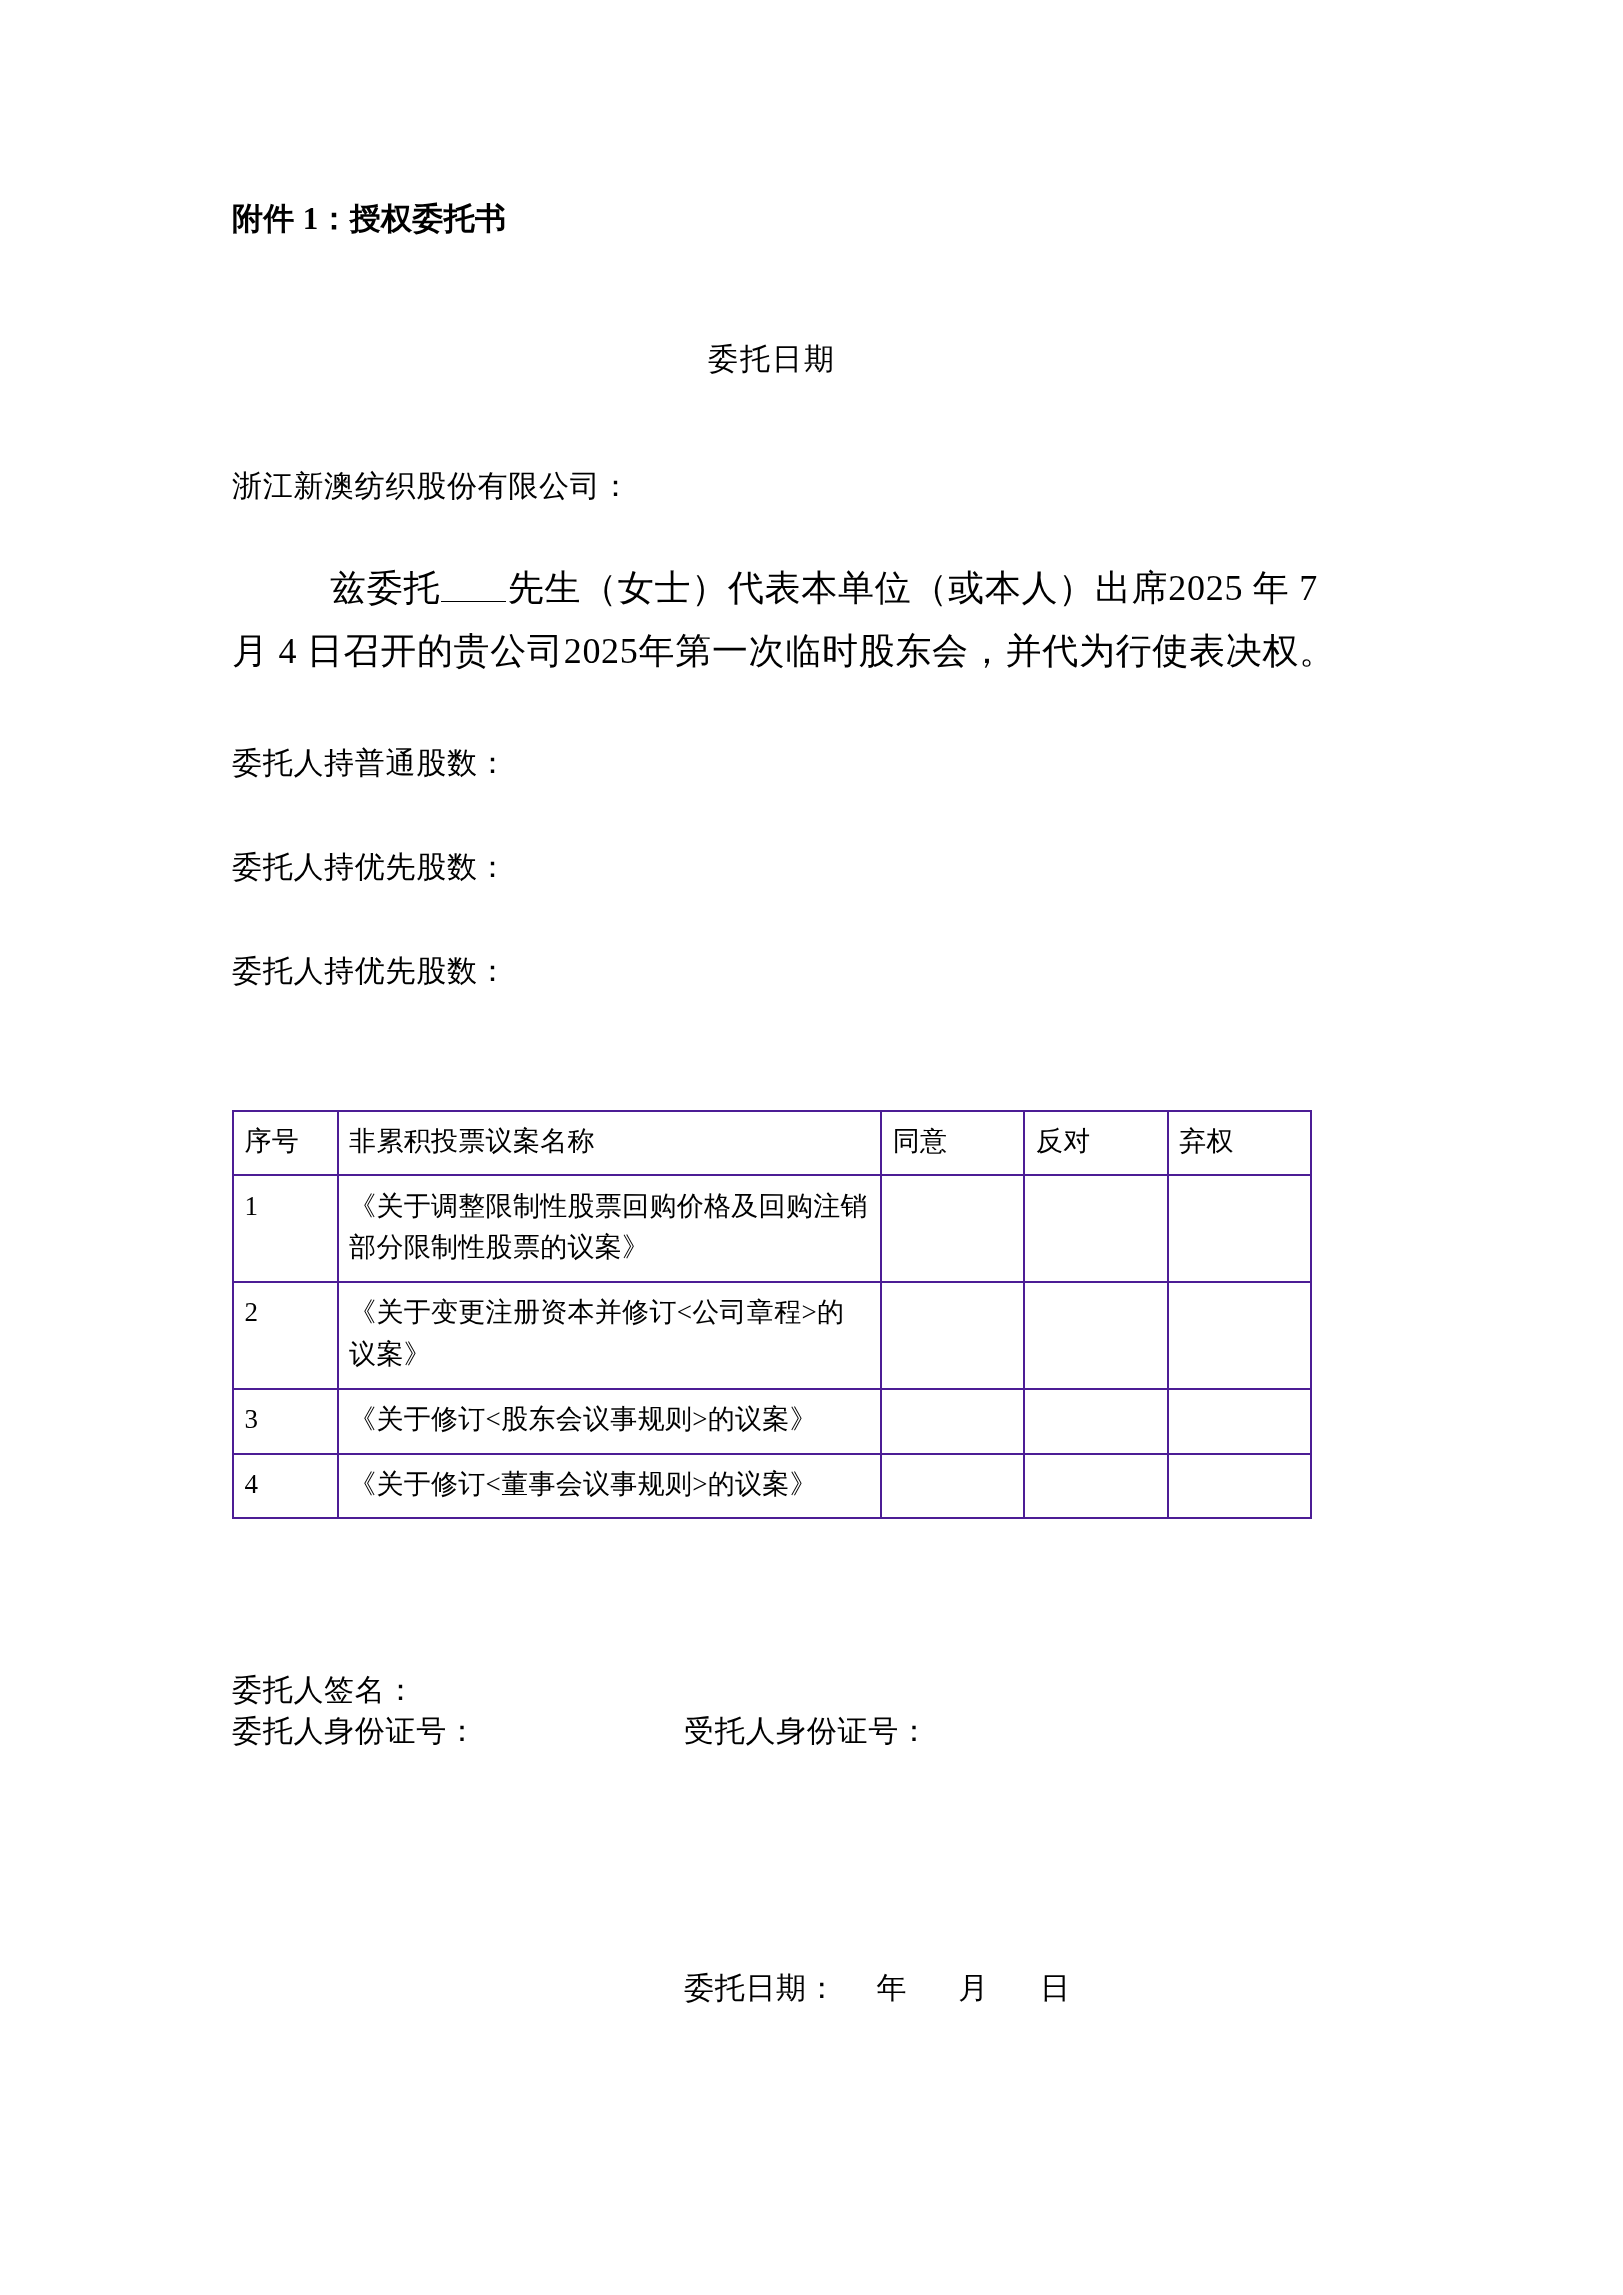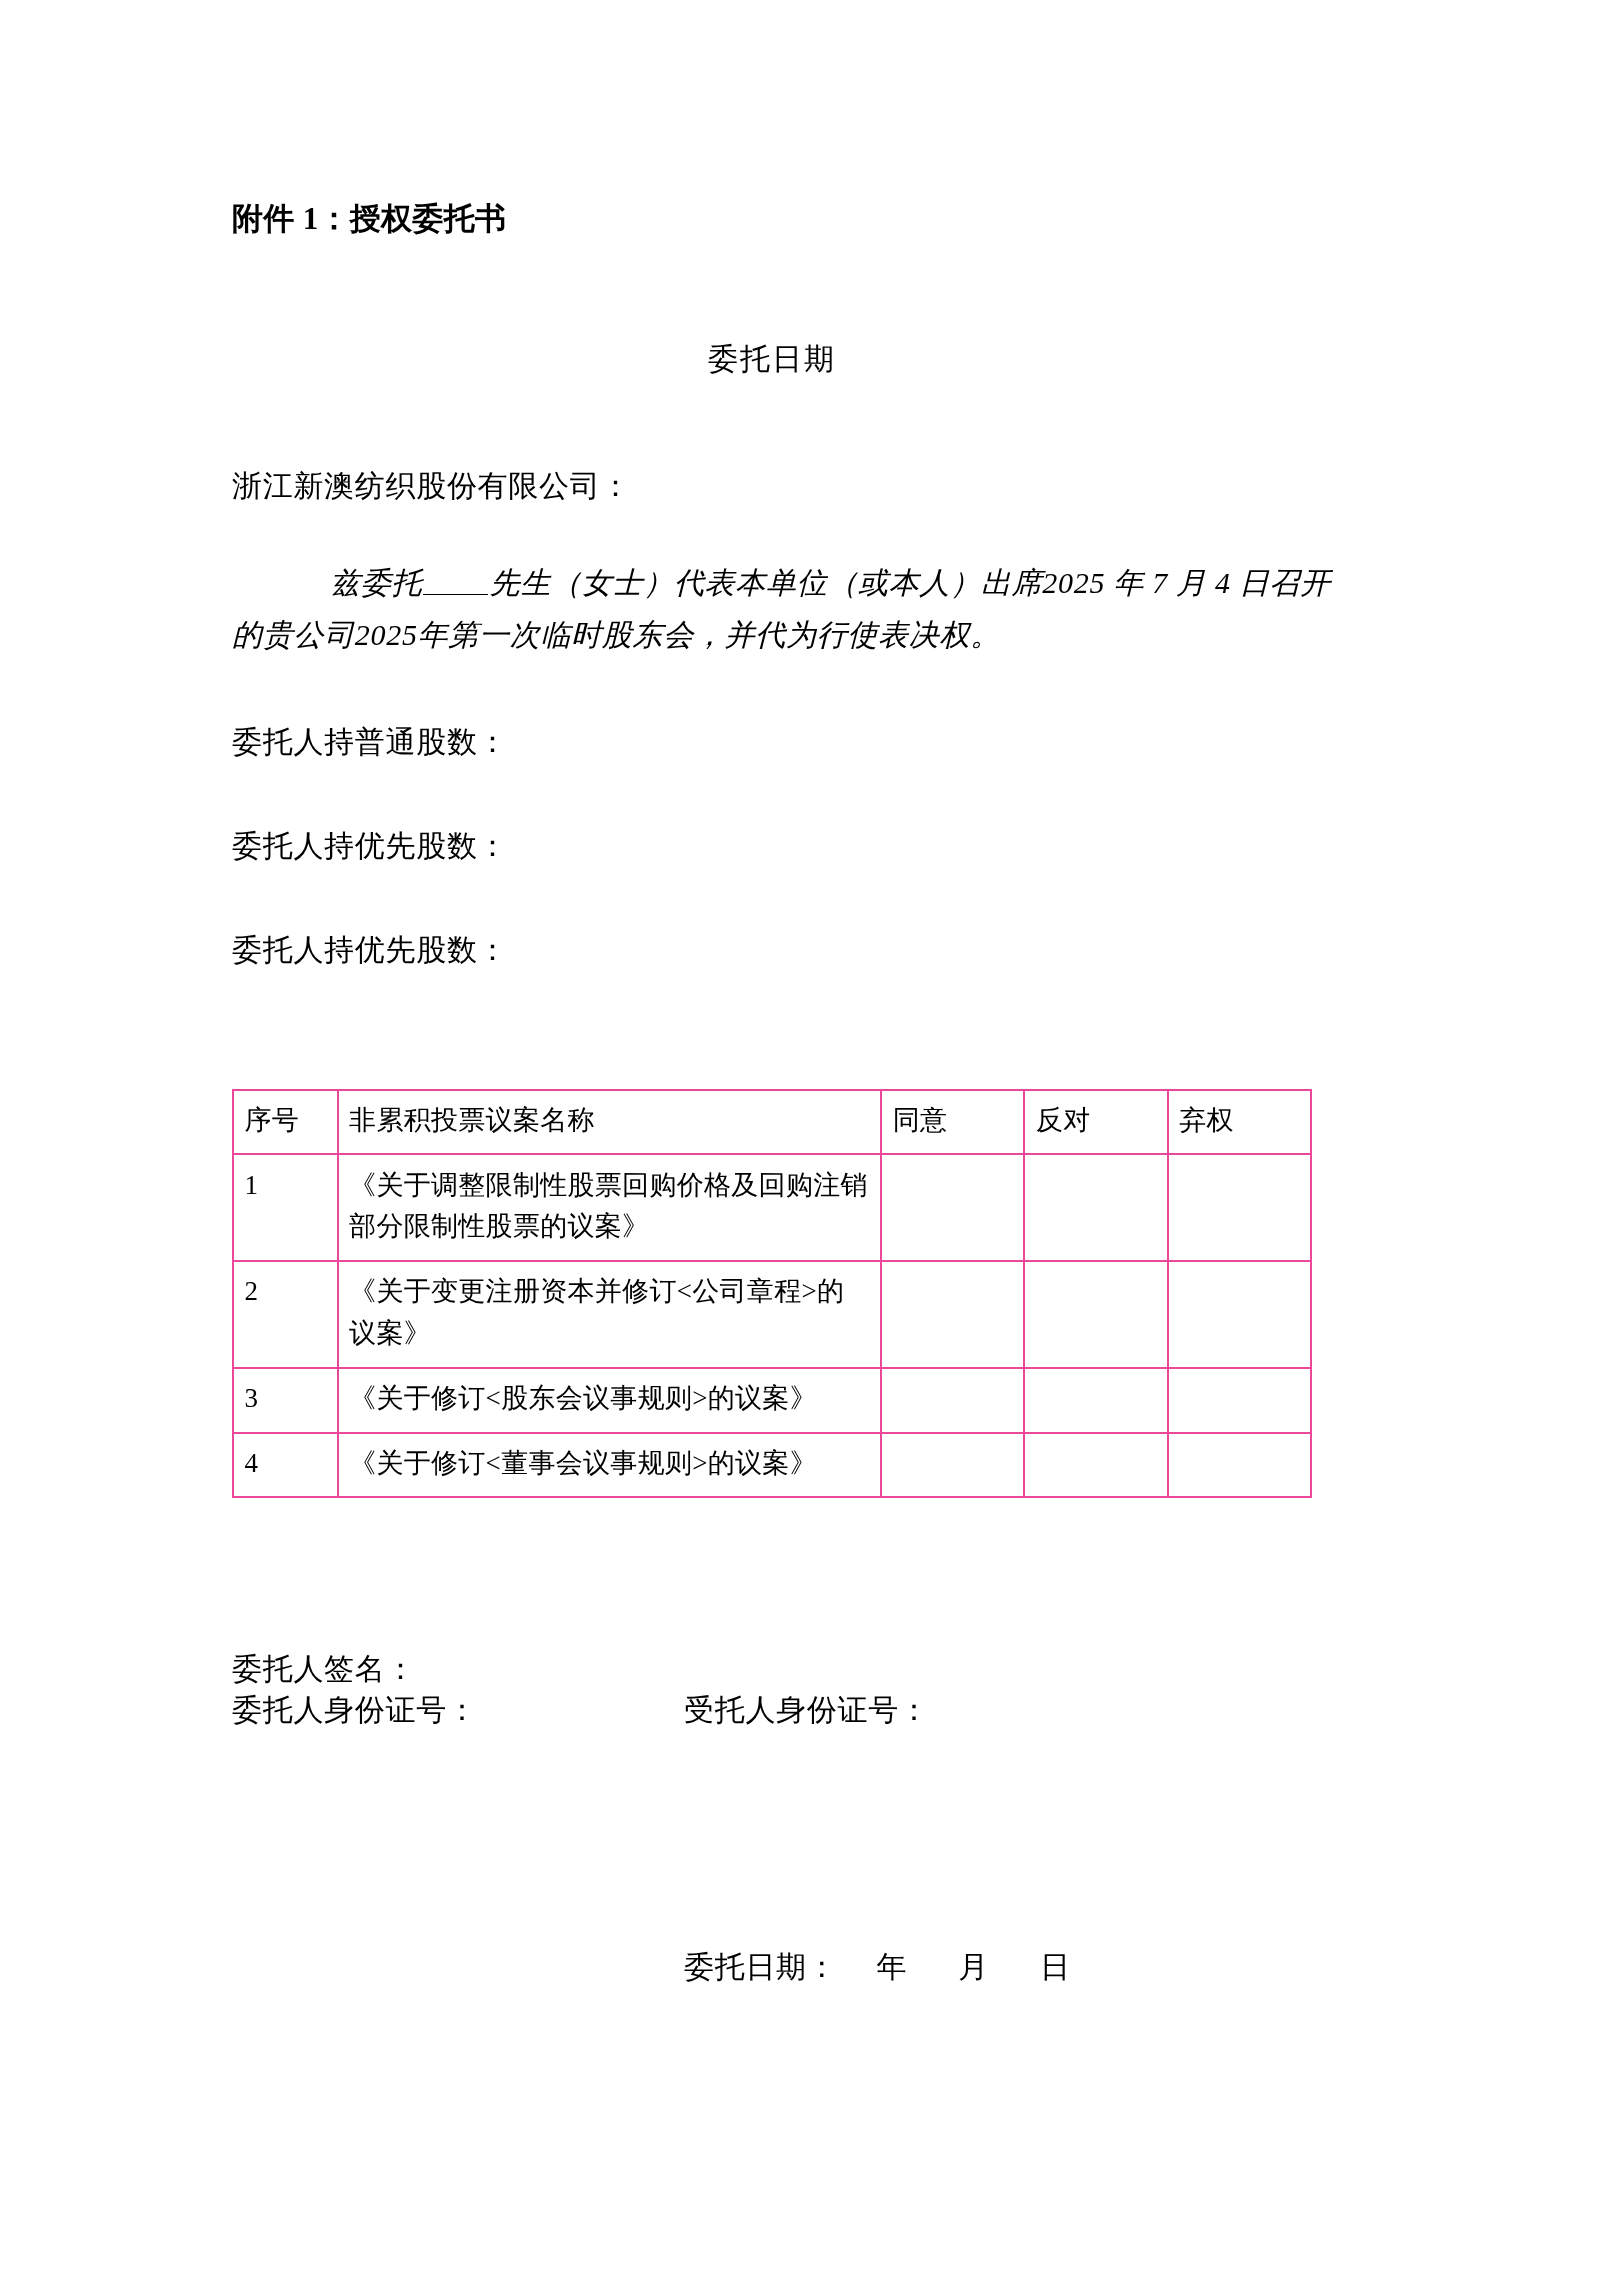--- a/index.html
+++ b/index.html
@@ -41,26 +41,25 @@
     letter-spacing: 2px;
     padding-right: 39px;
   }
   .addressee {
     font-size: 30px;
     line-height: 1.6;
     margin: 79px 0 0 0;
     letter-spacing: 0.7px;
   }
   .para {
-    font-size: 30px;
+    font-size: 36px;
     line-height: 1.75;
     margin: 47px 0 0 0;
     text-indent: 98px;
     letter-spacing: 0.7px;
-    font-style: italic;
   }
   .blankline {
     display: inline-block;
     border-bottom: 1.3px solid #000;
     width: 65px;
     vertical-align: -2.6px;
     margin: 0 1.3px;
   }
   .field {
     font-size: 30px;
@@ -68,21 +67,21 @@
     margin: 56px 0 0 0;
     letter-spacing: 0.7px;
   }
   table.vote {
     border-collapse: collapse;
     margin: 115px 0 0 0;
     width: 1080px;
     table-layout: fixed;
   }
   table.vote td, table.vote th {
-    border: 2px solid #ec4899;
+    border: 2px solid #4c1d95;
     font-size: 27px;
     font-weight: normal;
     text-align: left;
     vertical-align: top;
     padding: 9.2px 10.5px 11.8px 10.5px;
     line-height: 1.55;
     letter-spacing: 0.3px;
   }
   col.c-no { width: 92px; }
   col.c-name { width: 478px; }

